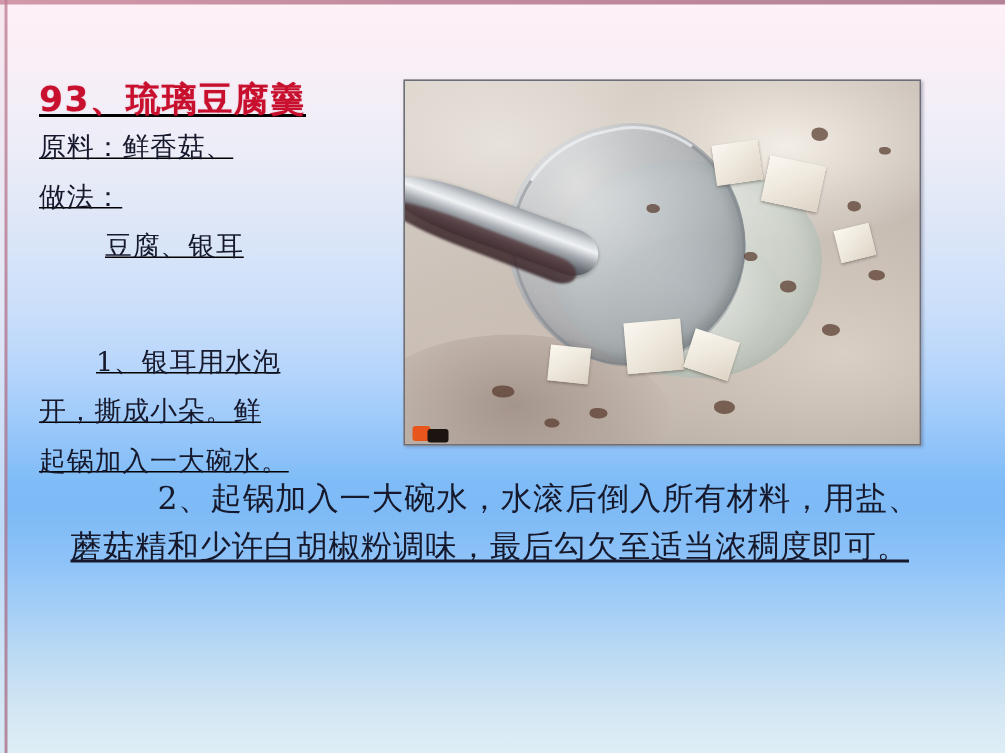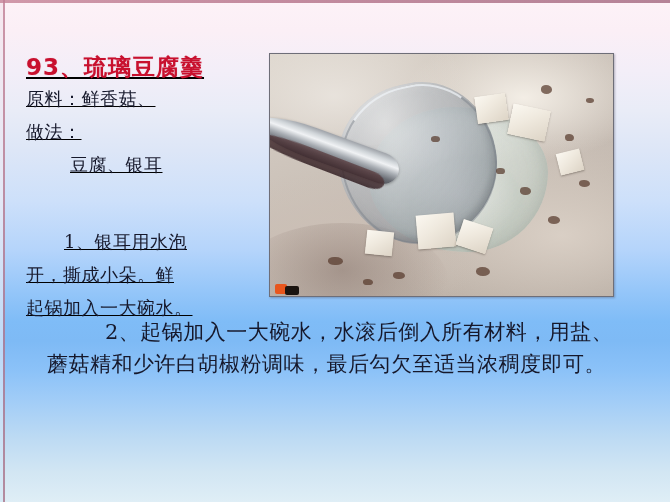--- a/index.html
+++ b/index.html
@@ -89,21 +89,21 @@
     top: 316px;
     width: 622px;
     color: #16182b;
     font-size: 21px;
     line-height: 32px;
     letter-spacing: 0.5px;
     font-family: "DejaVu Serif", serif;
     margin-left: 23px;
   }
   .bottom-para .l1 { padding-left: 58px; white-space: nowrap; }
-  .bottom-para .l2 { padding-left: 0px; white-space: nowrap; }
+  .bottom-para .l2 { padding-left: 0px; white-space: nowrap; text-decoration: underline; }
 
   
   .photo-frame {
     position: absolute;
     left: 269px;
     top: 53px;
     width: 345px;
     height: 244px;
     box-sizing: border-box;
     border: 1px solid #6e6e78;

